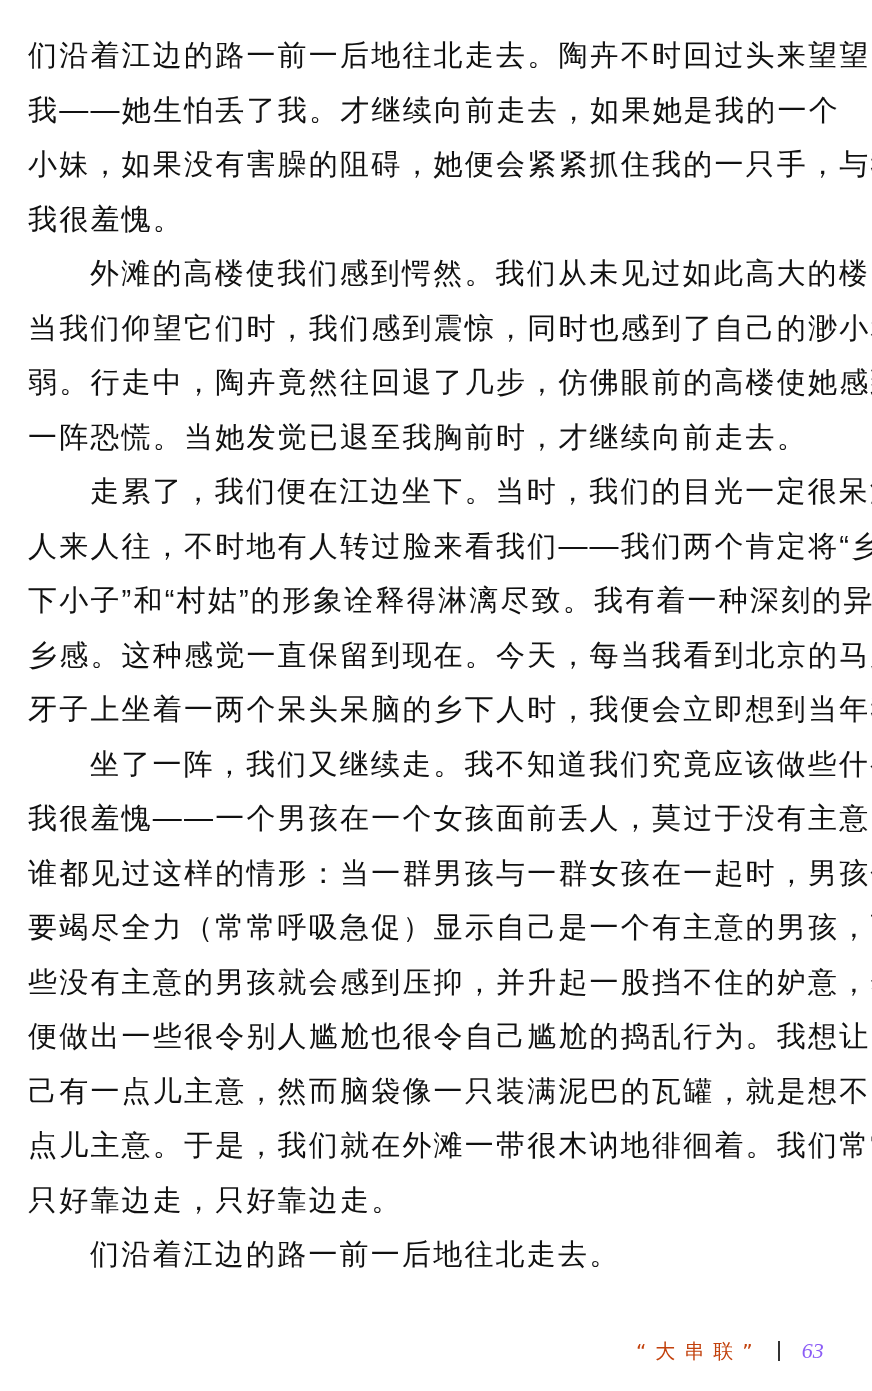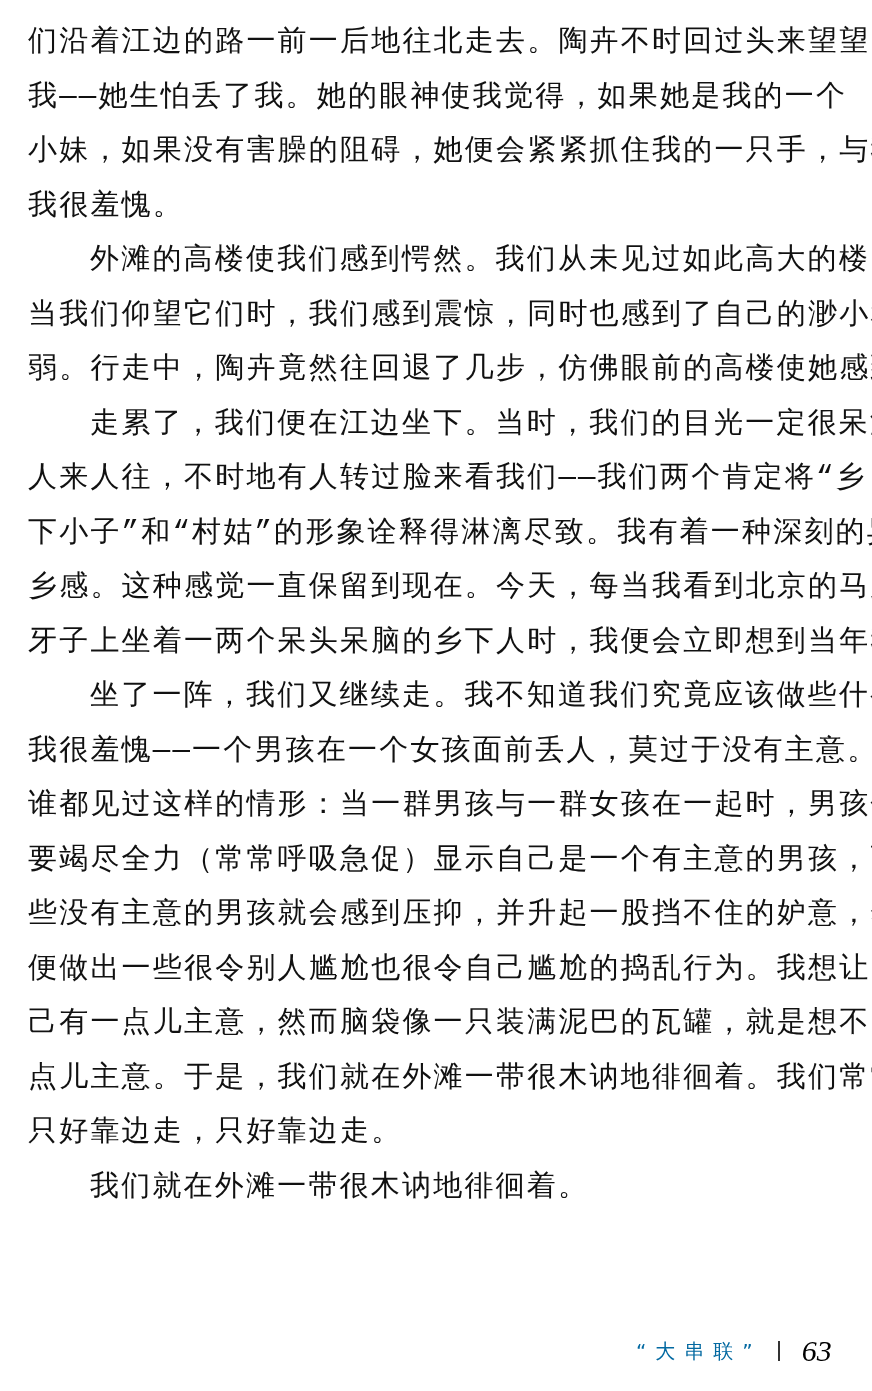--- a/index.html
+++ b/index.html
@@ -10,23 +10,23 @@
     body {
       width: 872px;
       height: 1391px;
       position: relative;
       overflow: hidden;
       color: #111111;
     }
     .page-body {
       position: absolute;
       left: 28px;
-      top: 16px;
+      top: 28px;
       width: 812px;
-      font-family: Liberation Mono, monospace;
+      font-family: Liberation Sans, sans-serif;
       font-size: 29px;
       line-height: 54.5px;
       letter-spacing: 2.2px;
     }
     .paragraph {
       margin: 0;
       padding: 0;
       text-align: justify;
     }
     .line {
@@ -47,54 +47,55 @@
       top: 1334px;
       left: 636px;
       height: 34px;
       display: flex;
       align-items: center;
     }
     .running-title {
       font-family: "DejaVu Sans", "Liberation Sans", sans-serif;
       font-size: 20px;
       letter-spacing: 9px;
-      color: #0369a1;
+      color: #c2410c;
     }
     .footer-divider {
       display: inline-block;
       width: 2px;
       height: 20px;
       background: #333333;
       margin-left: 16px;
       margin-right: 22px;
     }
     .page-number {
       font-family: "Liberation Serif", "DejaVu Serif", serif;
       font-style: italic;
-      font-size: 30px;
-      color: #000000;
+      font-size: 22px;
+      color: #8b5cf6;
       text-align: right;
     }
   </style>
 </head>
 <body>
 
 <main class="page-body">
 
   <p class="paragraph">
     <span class="line">们沿着江边的路一前一后地往北走去。陶卉不时回过头来望望</span>
-    <span class="line">我——她生怕丢了我。她的眼神使我觉得，如果她是我的一个</span>
+    <span class="line">我——她生怕丢了我。才继续向前走去，如果她是我的一个</span>
     <span class="line">小妹，如果没有害臊的阻碍，她便会紧紧抓住我的一只手，与我</span>
     <span class="line last">我很羞愧。</span>
   </p>
 
   <p class="paragraph">
     <span class="line indented">外滩的高楼使我们感到愕然。我们从未见过如此高大的楼。</span>
     <span class="line">当我们仰望它们时，我们感到震惊，同时也感到了自己的渺小和纤</span>
     <span class="line">弱。行走中，陶卉竟然往回退了几步，仿佛眼前的高楼使她感到了</span>
+    <span class="line last">一阵恐慌。当她发觉已退至我胸前时，才继续向前走去。</span>
   </p>
 
   <p class="paragraph">
     <span class="line indented">走累了，我们便在江边坐下。当时，我们的目光一定很呆滞。</span>
     <span class="line">人来人往，不时地有人转过脸来看我们——我们两个肯定将“乡</span>
     <span class="line">下小子”和“村姑”的形象诠释得淋漓尽致。我有着一种深刻的异</span>
     <span class="line">乡感。这种感觉一直保留到现在。今天，每当我看到北京的马路</span>
     <span class="line">牙子上坐着一两个呆头呆脑的乡下人时，我便会立即想到当年我</span>
   </p>
 
@@ -104,21 +105,21 @@
     <span class="line">谁都见过这样的情形：当一群男孩与一群女孩在一起时，男孩们总</span>
     <span class="line">要竭尽全力（常常呼吸急促）显示自己是一个有主意的男孩，而那</span>
     <span class="line">些没有主意的男孩就会感到压抑，并升起一股挡不住的妒意，然后</span>
     <span class="line">便做出一些很令别人尴尬也很令自己尴尬的捣乱行为。我想让自</span>
     <span class="line">己有一点儿主意，然而脑袋像一只装满泥巴的瓦罐，就是想不出一</span>
     <span class="line">点儿主意。于是，我们就在外滩一带很木讷地徘徊着。我们常常</span>
     <span class="line last">只好靠边走，只好靠边走。</span>
   </p>
 
   <p class="paragraph">
-    <span class="line indented last">我们就在外滩一带很木讷地徘徊着。</span>
+    <span class="line indented last">们沿着江边的路一前一后地往北走去。</span>
   </p>
 </main>
 
 <footer class="footer">
   <span class="running-title">“大串联”</span>
   <span class="footer-divider"></span>
   <span class="page-number">63</span>
 </footer>
 
 </body></html>

